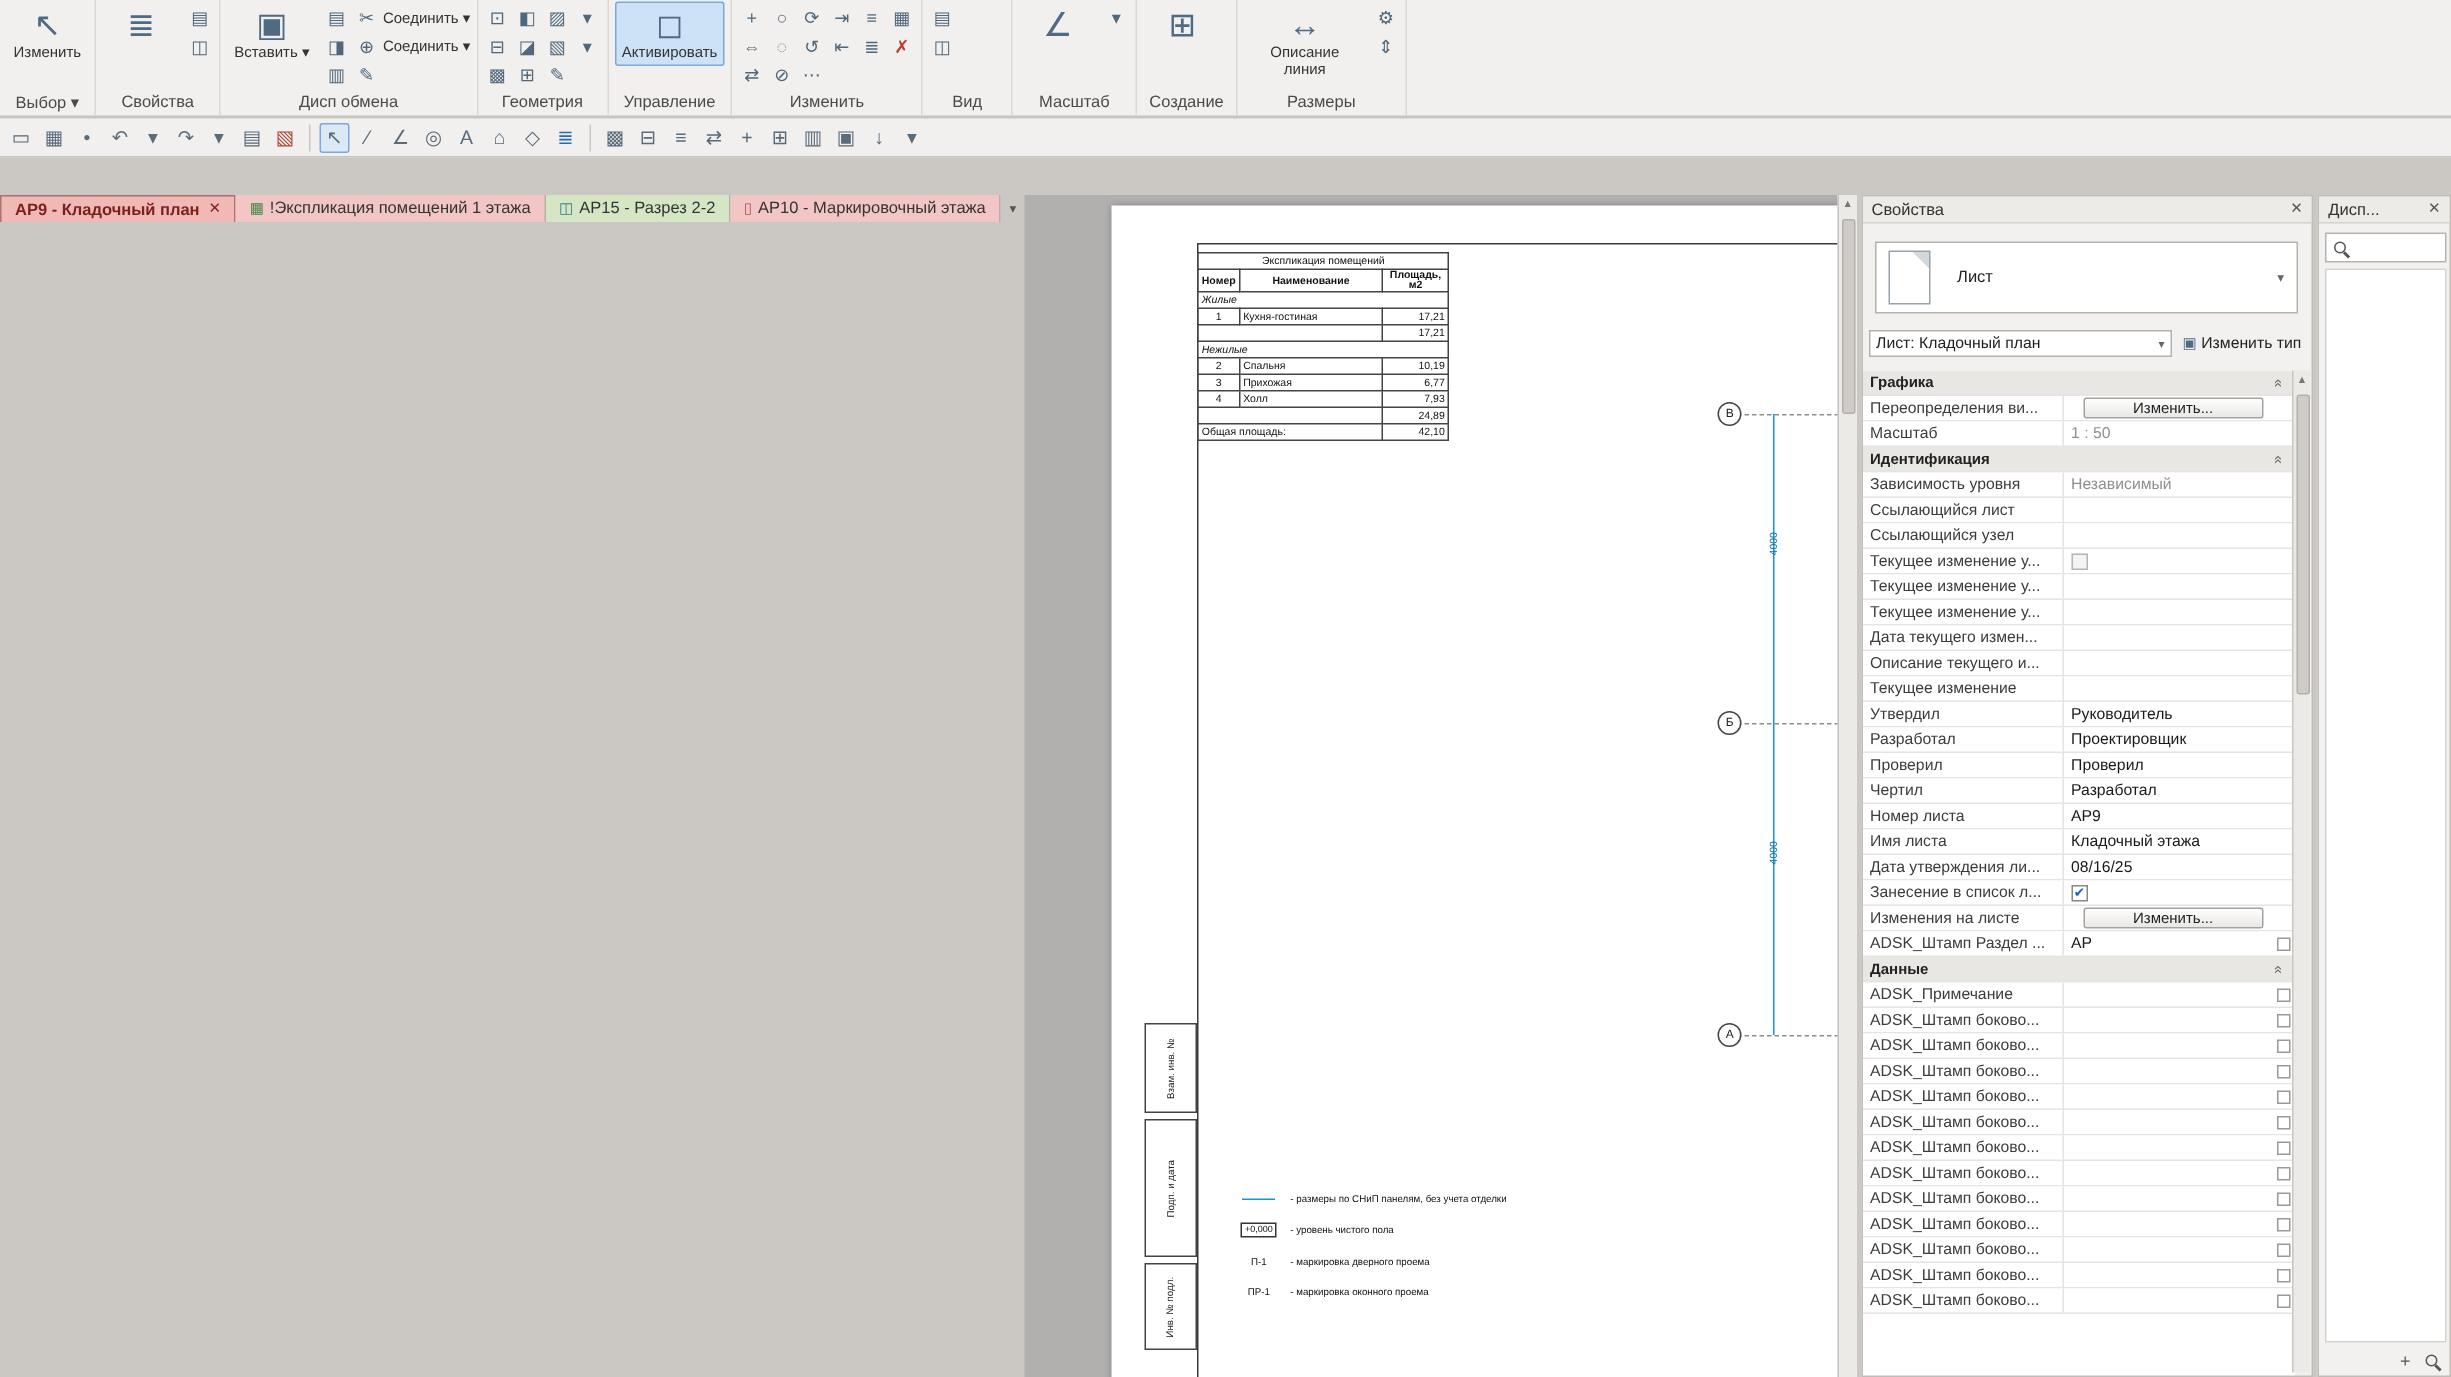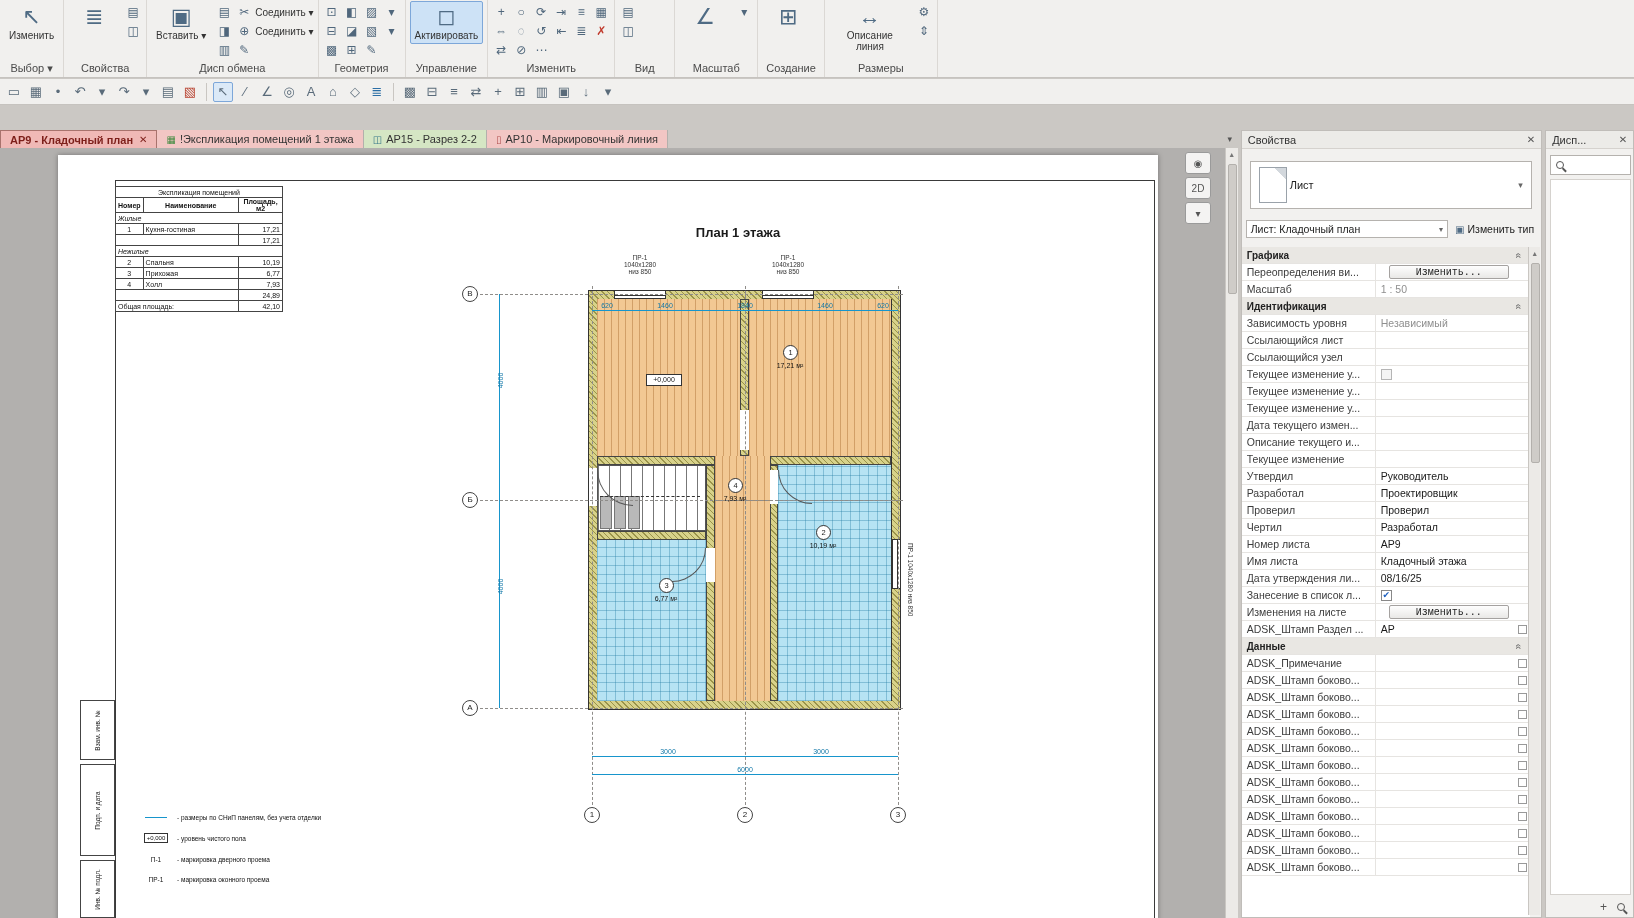--- a/index.html
+++ b/index.html
@@ -28,21 +28,21 @@
   .qicon.red{color:#b8402e}
   .qicon.blue{color:#2b6ea5}
   .qicon.pressed{background:#dbe9f7;border-color:#7da7d9}
   .qsep{width:1px;height:18px;background:#c9c6c2;margin:0 4px}
 
   
   .gapstrip{position:absolute;top:106px;left:0;right:0;height:24px;background:#cbc8c4}
 
   
   .workspace{position:absolute;top:130px;left:0;right:0;bottom:0;display:flex}
-  .canvas-col{width:1240px;display:flex;flex-direction:column}
+  .canvas-col{width:1240px;display:flex;flex-direction:row}
   .tabbar{height:18px;background:#cbc8c4;display:flex;align-items:flex-end}
   .tabs{display:flex;height:18px;flex:1}
   .tab{display:flex;align-items:center;gap:4px;padding:0 9px;font-size:11px;height:18px;border-right:1px solid #b3b0ac;color:#333;white-space:nowrap;cursor:default}
   .tab.pink{background:#f2c6c4}
   .tab.green{background:#d5e6c4}
   .tab.active{background:#f0b9b6;border:1px solid #a8736d;border-bottom:none;font-weight:bold;color:#7d1f1a}
   .tabicon{font-size:10px}
   .icon-schedule{color:#3f8a3f}
   .icon-section{color:#3a7a8a}
   .icon-sheet2{color:#b05050}
@@ -115,38 +115,38 @@
   .navbtn{width:26px;height:22px;border:1px solid #9a9a9a;background:#f4f3f2;border-radius:3px;display:flex;align-items:center;justify-content:center;font-size:10px;color:#555;margin-bottom:3px}
   .vscroll{position:absolute;background:#eceae7;border-left:1px solid #c9c6c2}
   .canvas-scroll{right:0;top:0;bottom:0;width:13px}
   .scroll-arrow{height:13px;text-align:center;font-size:7px;color:#777;line-height:13px}
   .scroll-thumb{position:absolute;left:2px;top:16px;width:9px;height:130px;background:#cfccc8;border:1px solid #b3b0ac;border-radius:2px}
 
   
   .props{position:relative;width:302px;margin-left:3px;background:#f2f1ef;border:1px solid #c0bdb9;overflow:hidden}
   .side-header{height:18px;display:flex;align-items:center;justify-content:space-between;padding:0 6px;font-size:11px;color:#333;background:#ecebe8;border-bottom:1px solid #d5d2ce}
   .closex{font-size:10px;color:#555}
-  .type-selector{position:absolute;left:8px;top:30px;width:282px;height:48px;background:#fff;border:1px solid #b5b2ae;display:flex;align-items:center;padding:0 8px;gap:3px}
+  .type-selector{position:absolute;left:8px;top:30px;width:282px;height:48px;background:#fff;border:1px solid #b5b2ae;display:flex;align-items:center;padding:0 8px;gap:18px}
   .page-icon{width:28px;height:36px;border:1px solid #9aa2aa;background:linear-gradient(225deg,#d3d8dd 0 8px,#fff 8px)}
   .ts-label{font-size:11px;color:#222;flex:1}
   .ts-caret{font-size:9px;color:#666}
   .inst-row{position:absolute;left:0;top:88px;width:100%;height:20px;display:flex;align-items:center;padding:0 4px;gap:4px}
   .inst-combo{flex:1;height:18px;background:#fff;border:1px solid #b5b2ae;display:flex;align-items:center;justify-content:space-between;padding:0 4px;font-size:10.5px;color:#222}
   .ic-caret{font-size:8px;color:#666}
   .edit-type{display:flex;align-items:center;gap:3px;font-size:10.5px;color:#222;padding:0 3px;white-space:nowrap}
   .et-icon{font-size:10px;color:#4f6b84}
   .props-grid{position:absolute;left:0;top:116px;width:288px;bottom:0;overflow:hidden;background:#fff}
   .prow{display:flex;align-items:center;height:17px;border-bottom:1px solid #e6e4e1;background:#fff}
   .prow .plbl{width:134px;padding-left:5px;color:#3c3c3c;font-size:10.5px;white-space:nowrap;overflow:hidden;border-right:1px solid #e6e4e1;height:100%;display:flex;align-items:center}
   .pval{flex:1;display:flex;align-items:center;padding-left:5px;font-size:10.5px;color:#1a1a1a;height:100%}
   .pval .muted{color:#8f8f8f}
   .psec{background:#e9e7e3;font-weight:bold}
   .pseclbl{padding-left:5px;font-size:10px}
   .pchev{margin-left:auto;margin-right:8px;transform:rotate(90deg);font-size:10px;color:#666;font-weight:normal}
-  .pbtn{margin-left:8px;width:120px;height:14px;font-size:10px;line-height:11px;border:1px solid #a5a2a0;background:linear-gradient(#fefefe,#e9e8e6);border-radius:2px;font-family:Liberation Mono, monospace;color:#222}
+  .pbtn{margin-left:8px;width:120px;height:14px;font-size:10px;line-height:11px;border:1px solid #a5a2a0;background:linear-gradient(#fefefe,#e9e8e6);border-radius:2px;font-family:Liberation Sans, sans-serif;color:#222}
   .pcb{width:11px;height:11px;border:1px solid #888;background:#fff;display:inline-flex;align-items:center;justify-content:center;font-size:9px;color:#1d5fbf}
   .pcb.mutedcb{border-color:#b5b5b5;background:#f4f4f4}
   .assoc{width:9px;height:9px;border:1px solid #999;background:#fff;margin-left:auto;margin-right:3px;flex:none}
   .props-scroll{right:1px;top:116px;bottom:2px;width:12px}
   .props-scroll .scroll-thumb{height:200px}
 
   
   .browser{position:relative;width:89px;margin-left:3px;background:#f2f1ef;border:1px solid #c0bdb9;overflow:hidden}
   .bsearch{position:absolute;left:4px;top:24px;right:2px;height:20px;background:#fff;border:1px solid #b5b2ae;display:flex;align-items:center;padding-left:5px}
   .bbody{position:absolute;left:4px;top:48px;right:2px;bottom:22px;background:#fff;border:1px solid #d5d2ce}
@@ -368,21 +368,21 @@
             <div class="tab pink">
               <span class="tabicon icon-schedule">▦</span>
               <span class="tablbl">!Экспликация помещений 1 этажа</span>
             </div>
             <div class="tab green">
               <span class="tabicon icon-section">◫</span>
               <span class="tablbl">АР15 - Разрез 2-2</span>
             </div>
             <div class="tab pink">
               <span class="tabicon icon-sheet2">▯</span>
-              <span class="tablbl">АР10 - Маркировочный линия</span>
+              <span class="tablbl">АР10 - Маркировочный этажа</span>
             </div>
           </div>
         <span class="tab-overflow">▾</span>
       </div>
 
       <div class="canvas">
         <div class="sheet">
           <div class="frame"></div>
           <div class="sheet-title">План 1 этажа</div>
           <div class="sched-host">

